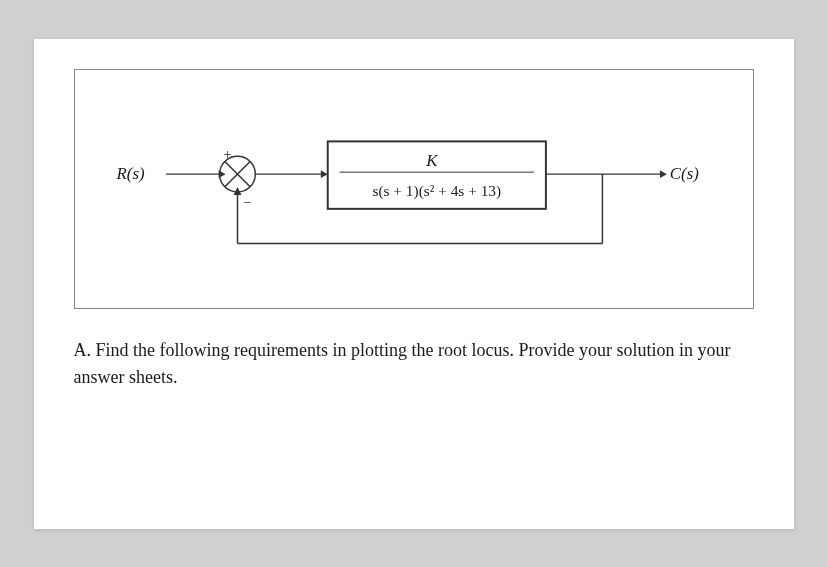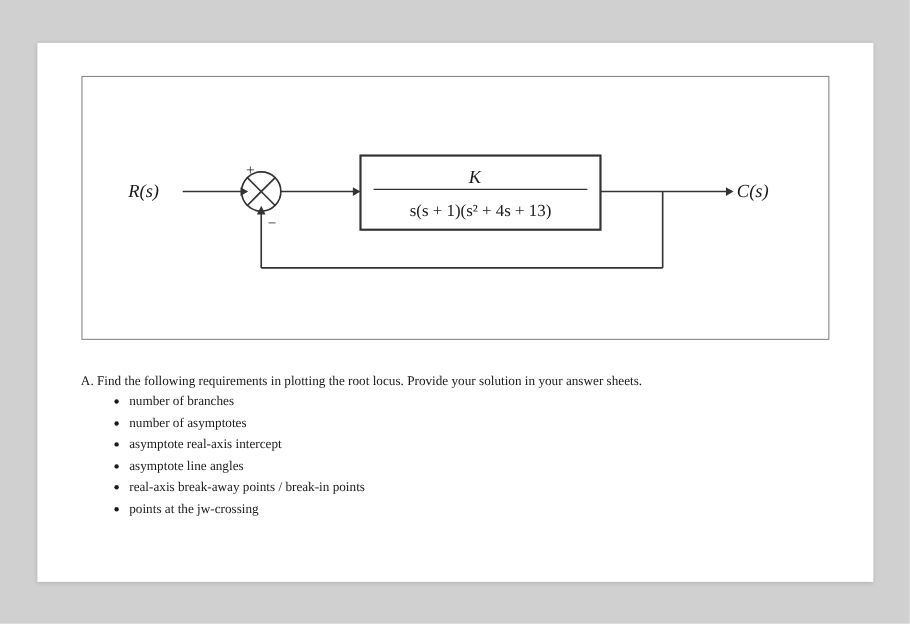--- a/index.html
+++ b/index.html
@@ -37,21 +37,21 @@
 
     
     .block-diagram {
       position: absolute;
       top: 0; left: 0;
       width: 100%;
       height: 100%;
     }
 
     .text-content {
-      font-size: 12px;
+      font-size: 18px;
       color: #1a1a1a;
       line-height: 1.55;
     }
 
     .text-content .section-a {
       margin-bottom: 6px;
     }
 
     .text-content ul {
       list-style: disc;
@@ -112,24 +112,16 @@
       <polygon points="158,126 162,118 166,126" fill="#333"></polygon>
 
       <text x="168" y="138" font-family="Times New Roman, serif" font-size="14" fill="#1a1a1a">−</text>
 
     </svg>
   </div>
 
   <div class="text-content">
     <div class="section-a">
       <p>A. Find the following requirements in plotting the root locus. Provide your solution in your answer sheets.</p>
-      <ul>
-        <li>number of branches</li>
-        <li>number of asymptotes</li>
-        <li>asymptote real-axis intercept</li>
-        <li>asymptote line angles</li>
-        <li>real-axis break-away points / break-in points</li>
-        <li>points at the jw-crossing</li>
-      </ul>
     </div>
   </div>
 
 </div>
 
 </body></html>

